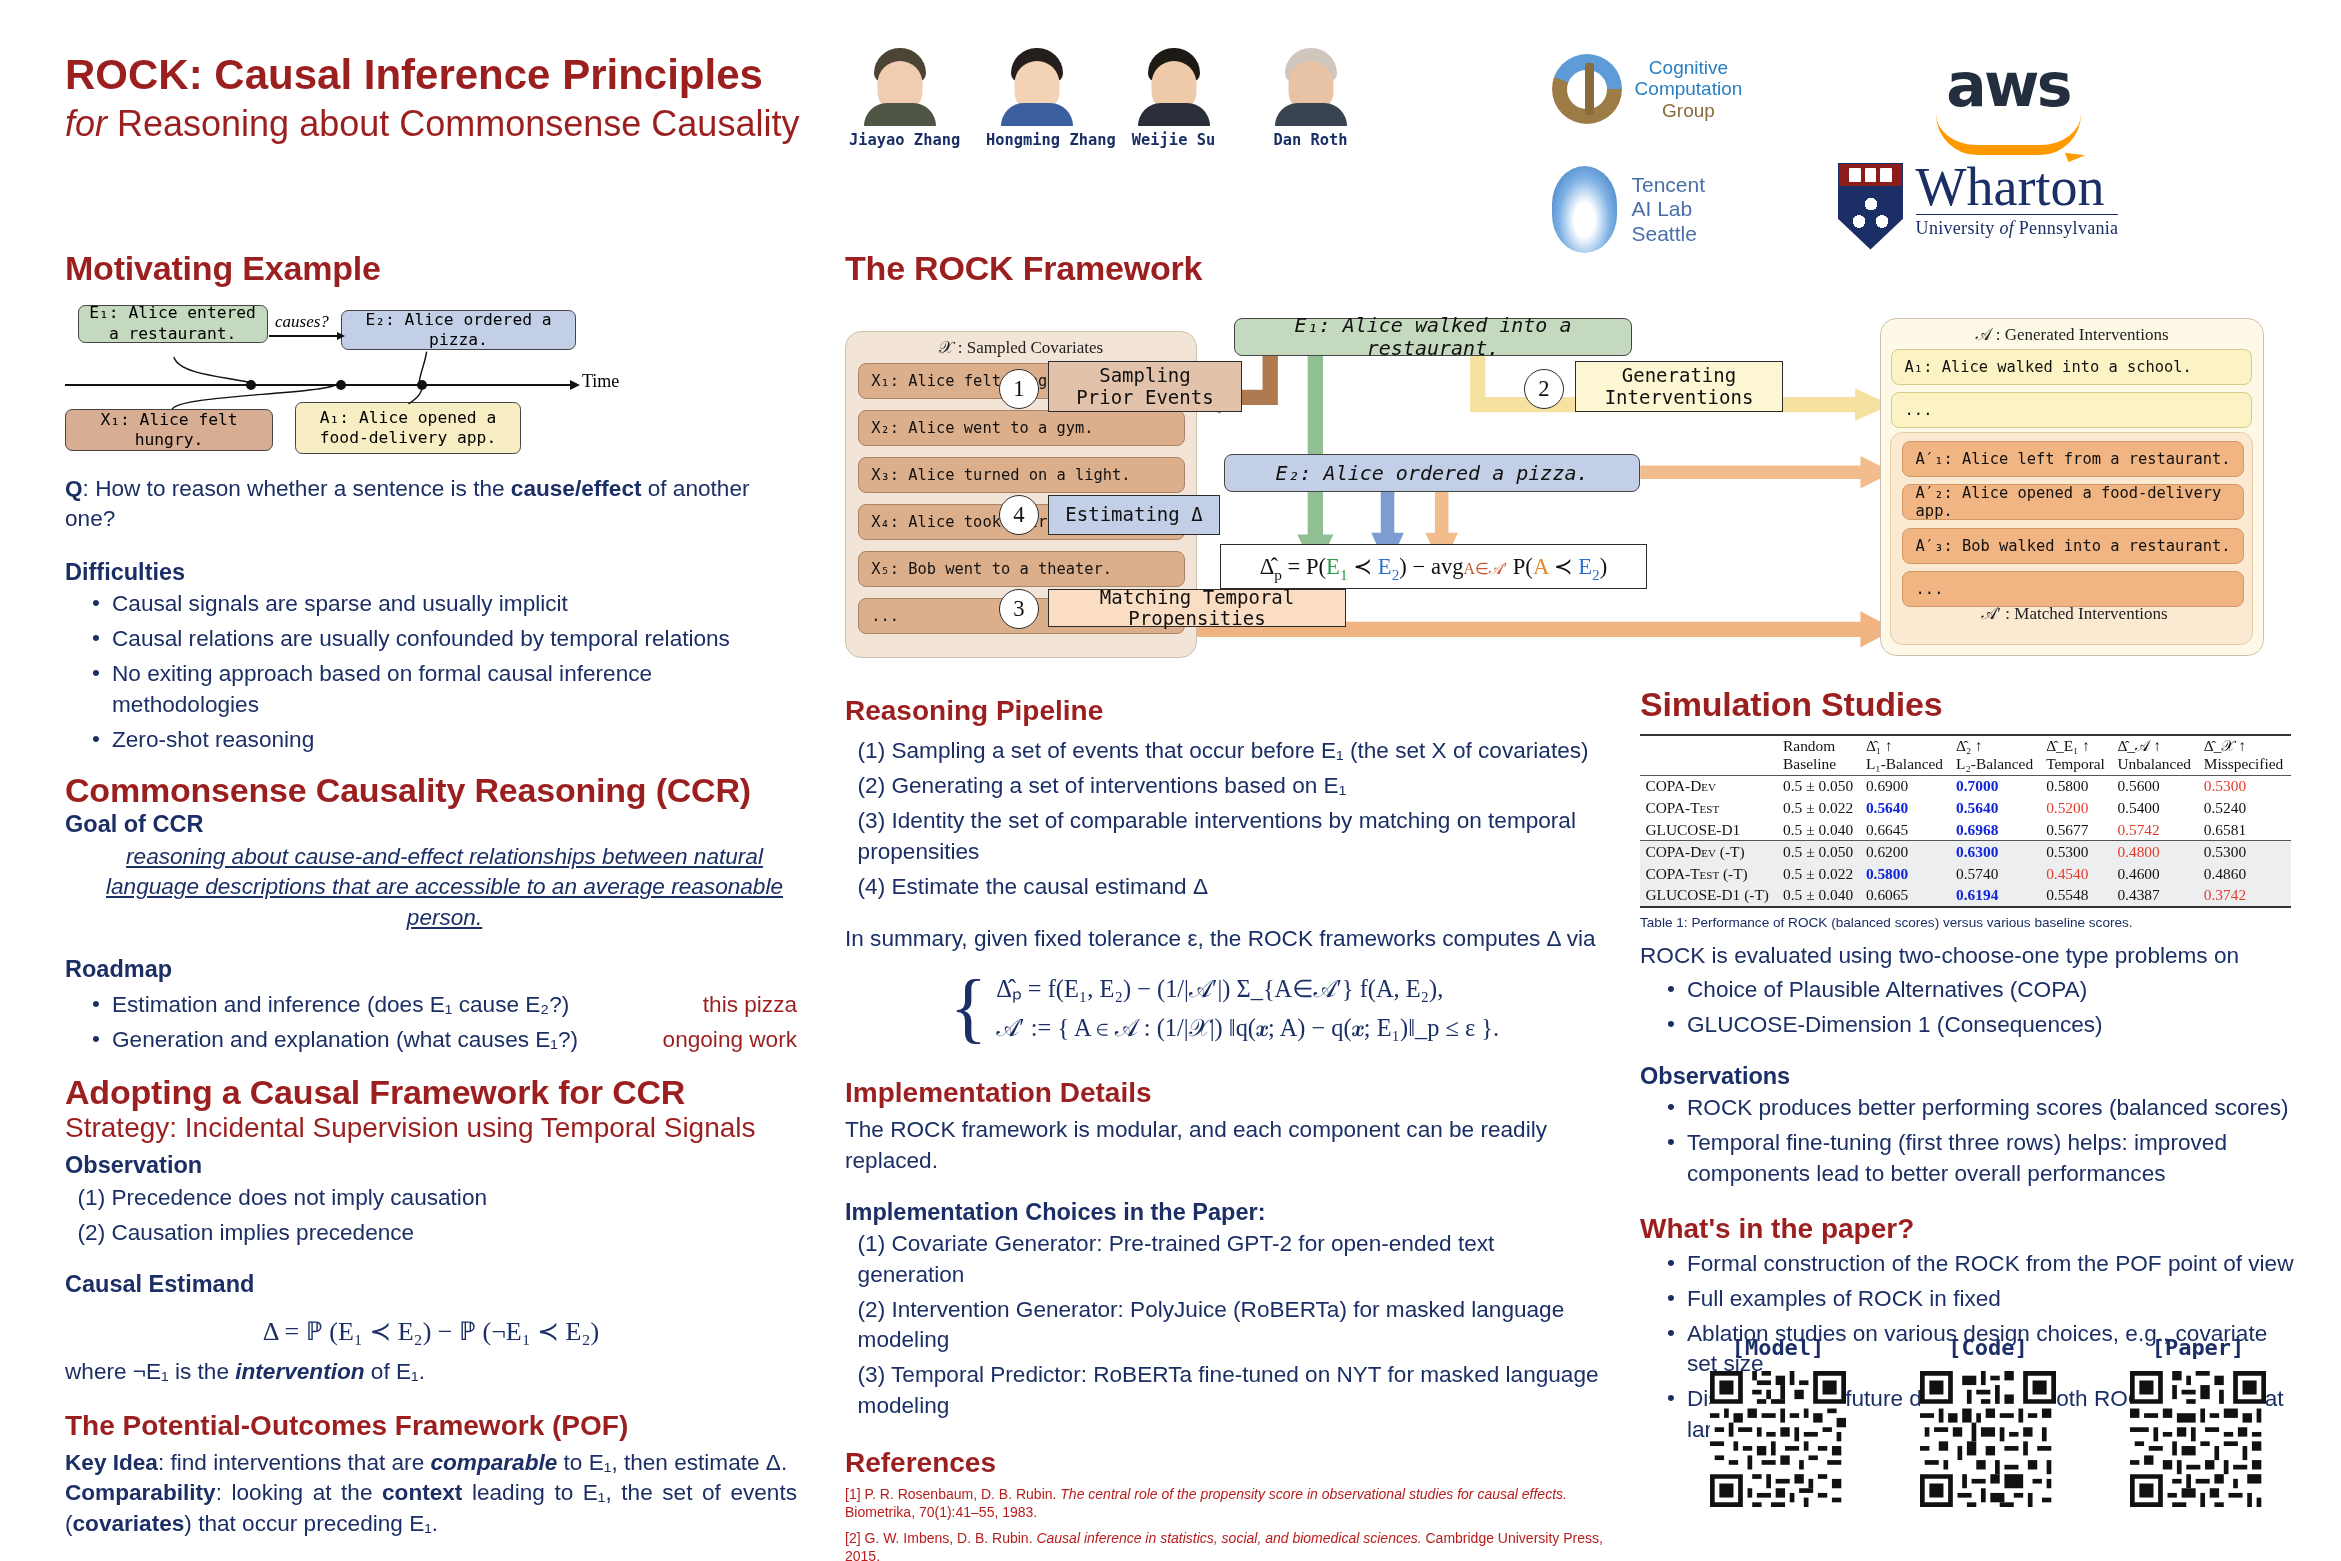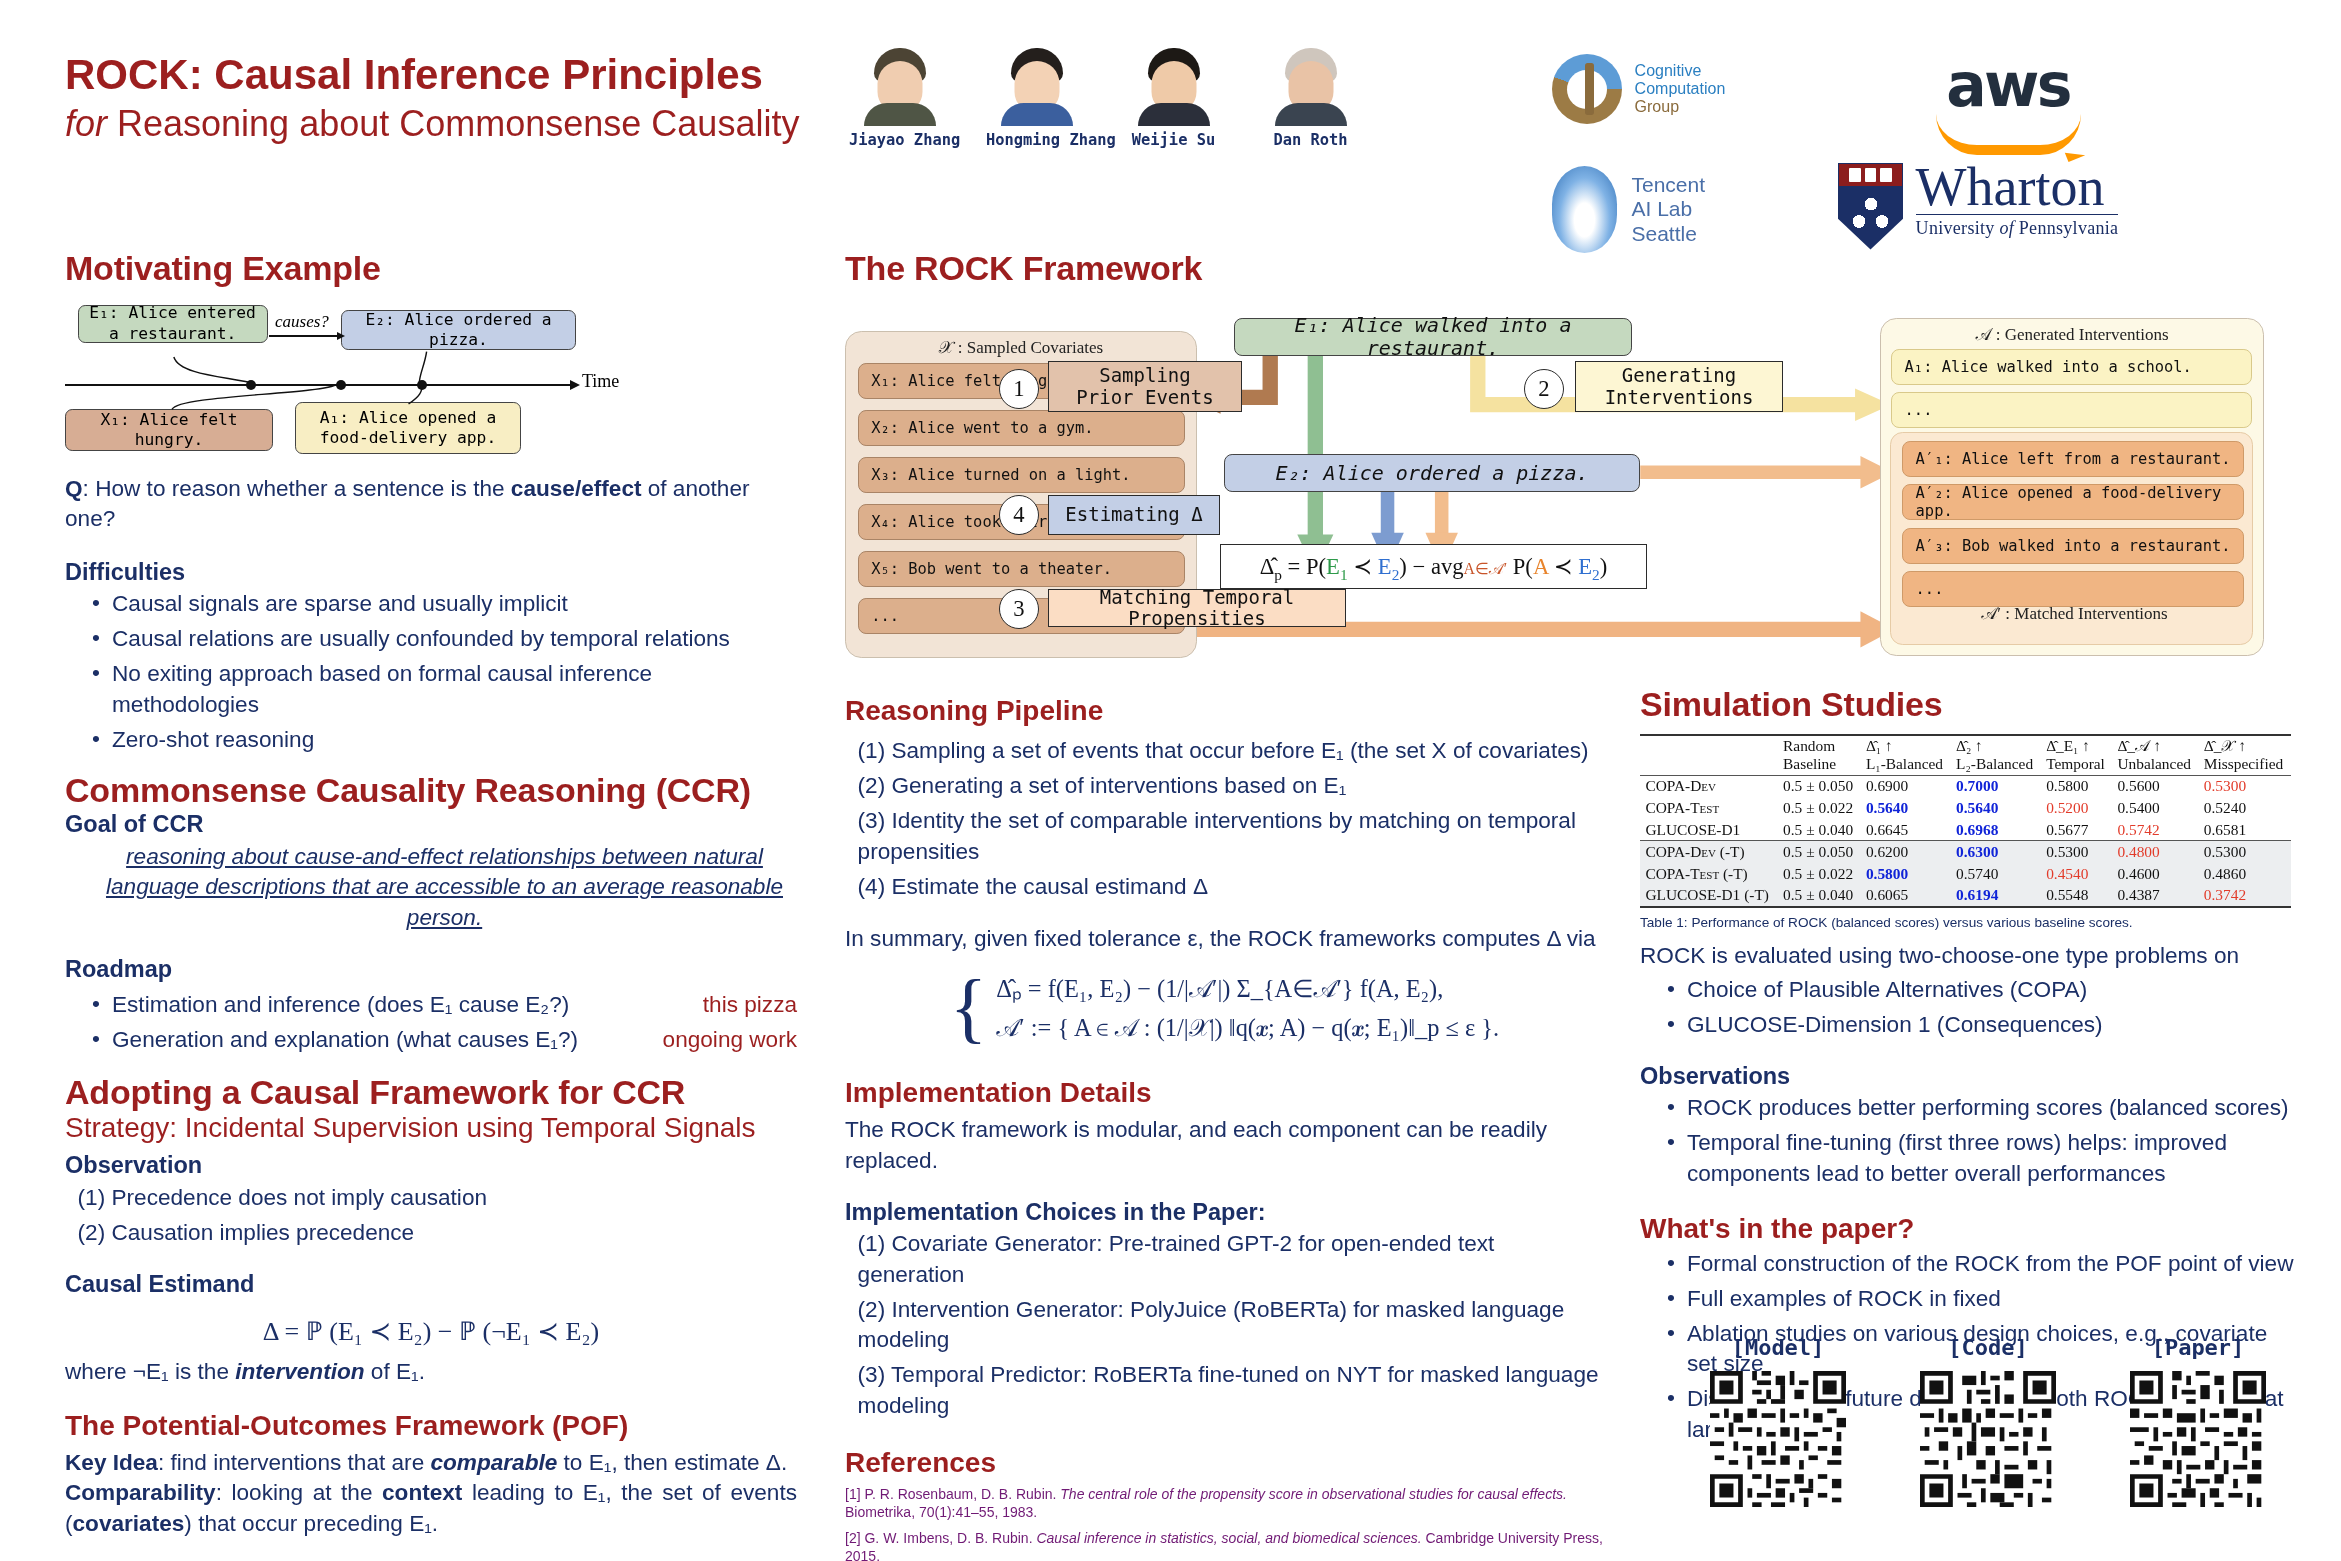--- a/index.html
+++ b/index.html
@@ -38,21 +38,21 @@
   .aname{font-family:"DejaVu Sans Mono",monospace;font-weight:bold;font-size:15.4px;color:#1b2f66;margin-top:5.4px;white-space:nowrap;}
 
   
   #logos{position:absolute;left:1552px;top:47px;width:741px;height:217px;}
   .logo{position:absolute;}
   #logo-ccg{left:0;top:7.2px;display:flex;align-items:center;gap:12.6px;}
   .ccg-mark{width:70px;height:70px;border-radius:50%;position:relative;
     background:conic-gradient(from 200deg,#9c7b45 0deg 90deg,#5d9cd6 90deg 250deg,#9c7b45 250deg 360deg);}
   .ccg-mark:after{content:"";position:absolute;inset:15.4px;border-radius:50%;background:#fff;}
   .ccg-mark:before{content:"";position:absolute;left:33px;top:9px;width:9px;height:52px;background:#8a6b3c;border-radius:2.7px;z-index:2;}
-  .ccg-txt{font-size:16px;color:#2a7fc1;line-height:1.14;}
+  .ccg-txt{font-size:19px;color:#2a7fc1;line-height:1.14;text-align:center;}
   .ccg-txt .g{color:#8a6b3c;}
   #logo-aws{left:352px;top:11px;width:208px;text-align:center;}
   .aws-word{font-size:60px;font-weight:bold;color:#232f3e;letter-spacing:-2.7px;line-height:.9;font-family:"DejaVu Sans",sans-serif;}
   .aws-smile{width:145px;height:31px;margin:1.8px auto 0;border-bottom:10px solid #ff9900;border-radius:0 0 81px 81px;position:relative;}
   .aws-smile:after{content:"";position:absolute;right:-3.6px;bottom:-14.5px;border-left:18px solid #ff9900;border-top:10px solid transparent;border-bottom:0;transform:rotate(-22deg);}
   #logo-tencent{left:0;top:119px;display:flex;align-items:center;gap:14.5px;}
   .tx-mark{width:65px;height:87px;border-radius:50%/44%;background:radial-gradient(ellipse at 50% 62%,#ffffff 0%,#ffffff 22%,#7fb2e5 55%,#2f6fb5 100%);}
   .tx-txt{font-size:21px;color:#4a6fa8;line-height:1.16;}
   #logo-wharton{left:286px;top:116px;display:flex;align-items:flex-start;gap:12.6px;}
   .wh-shield{width:65px;height:87px;background:#fff;position:relative;}
@@ -139,21 +139,21 @@
   #sim-table .rule-top td,#sim-table .rule-top th{border-top:2px solid #333;}
   #sim-table .rule-mid td,#sim-table .rule-mid th{border-top:1.1px solid #555;}
   #sim-table .rule-bot td{border-bottom:2px solid #333;}
   #sim-table tbody tr.grp2{background:#eceef0;}
   .vblue{color:#1024d8;font-weight:bold;}
   .vred{color:#e23b2a;}
   .rowname{font-variant:small-caps;}
   .tcap{font-size:13.6px;color:#1b2f66;margin-top:6.3px;}
 
   
-  .ref{font-size:14px;line-height:1.3;margin-bottom:8.1px;color:#701a75;}
+  .ref{font-size:14px;line-height:1.3;margin-bottom:8.1px;color:#b91c1c;}
 
   
   #qr-row{position:absolute;left:1699px;top:1335px;width:578px;display:flex;justify-content:space-between;}
   .qr-cell{width:158px;text-align:center;}
   .qr-lab{font-family:"DejaVu Sans Mono",monospace;font-weight:bold;font-size:22px;color:#1b2f66;margin-bottom:11px;}
   .qr-img{width:136px;height:136px;margin:0 auto;background:#fff;}
 </style>
 </head>
 <body>
 

